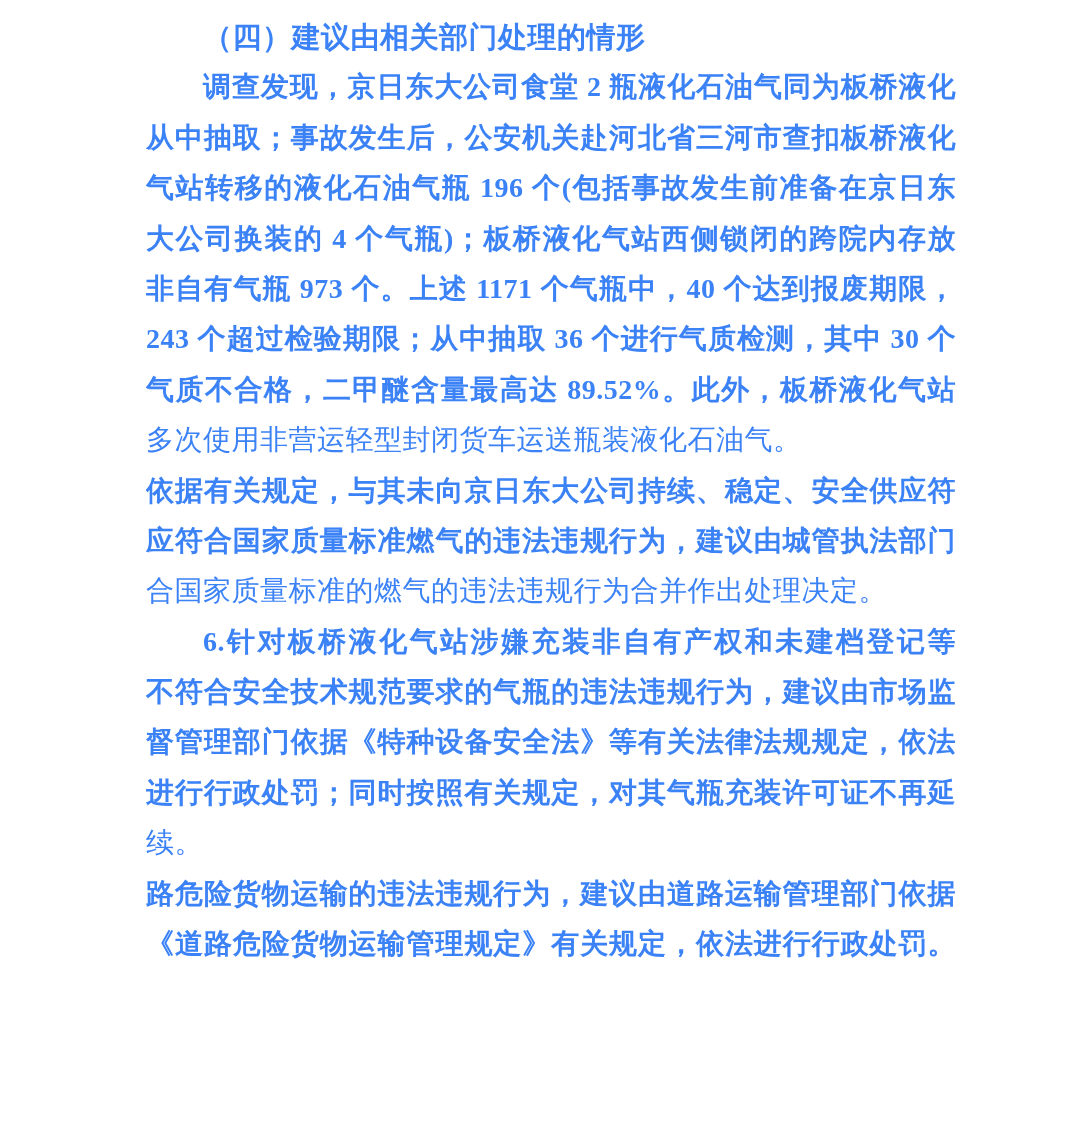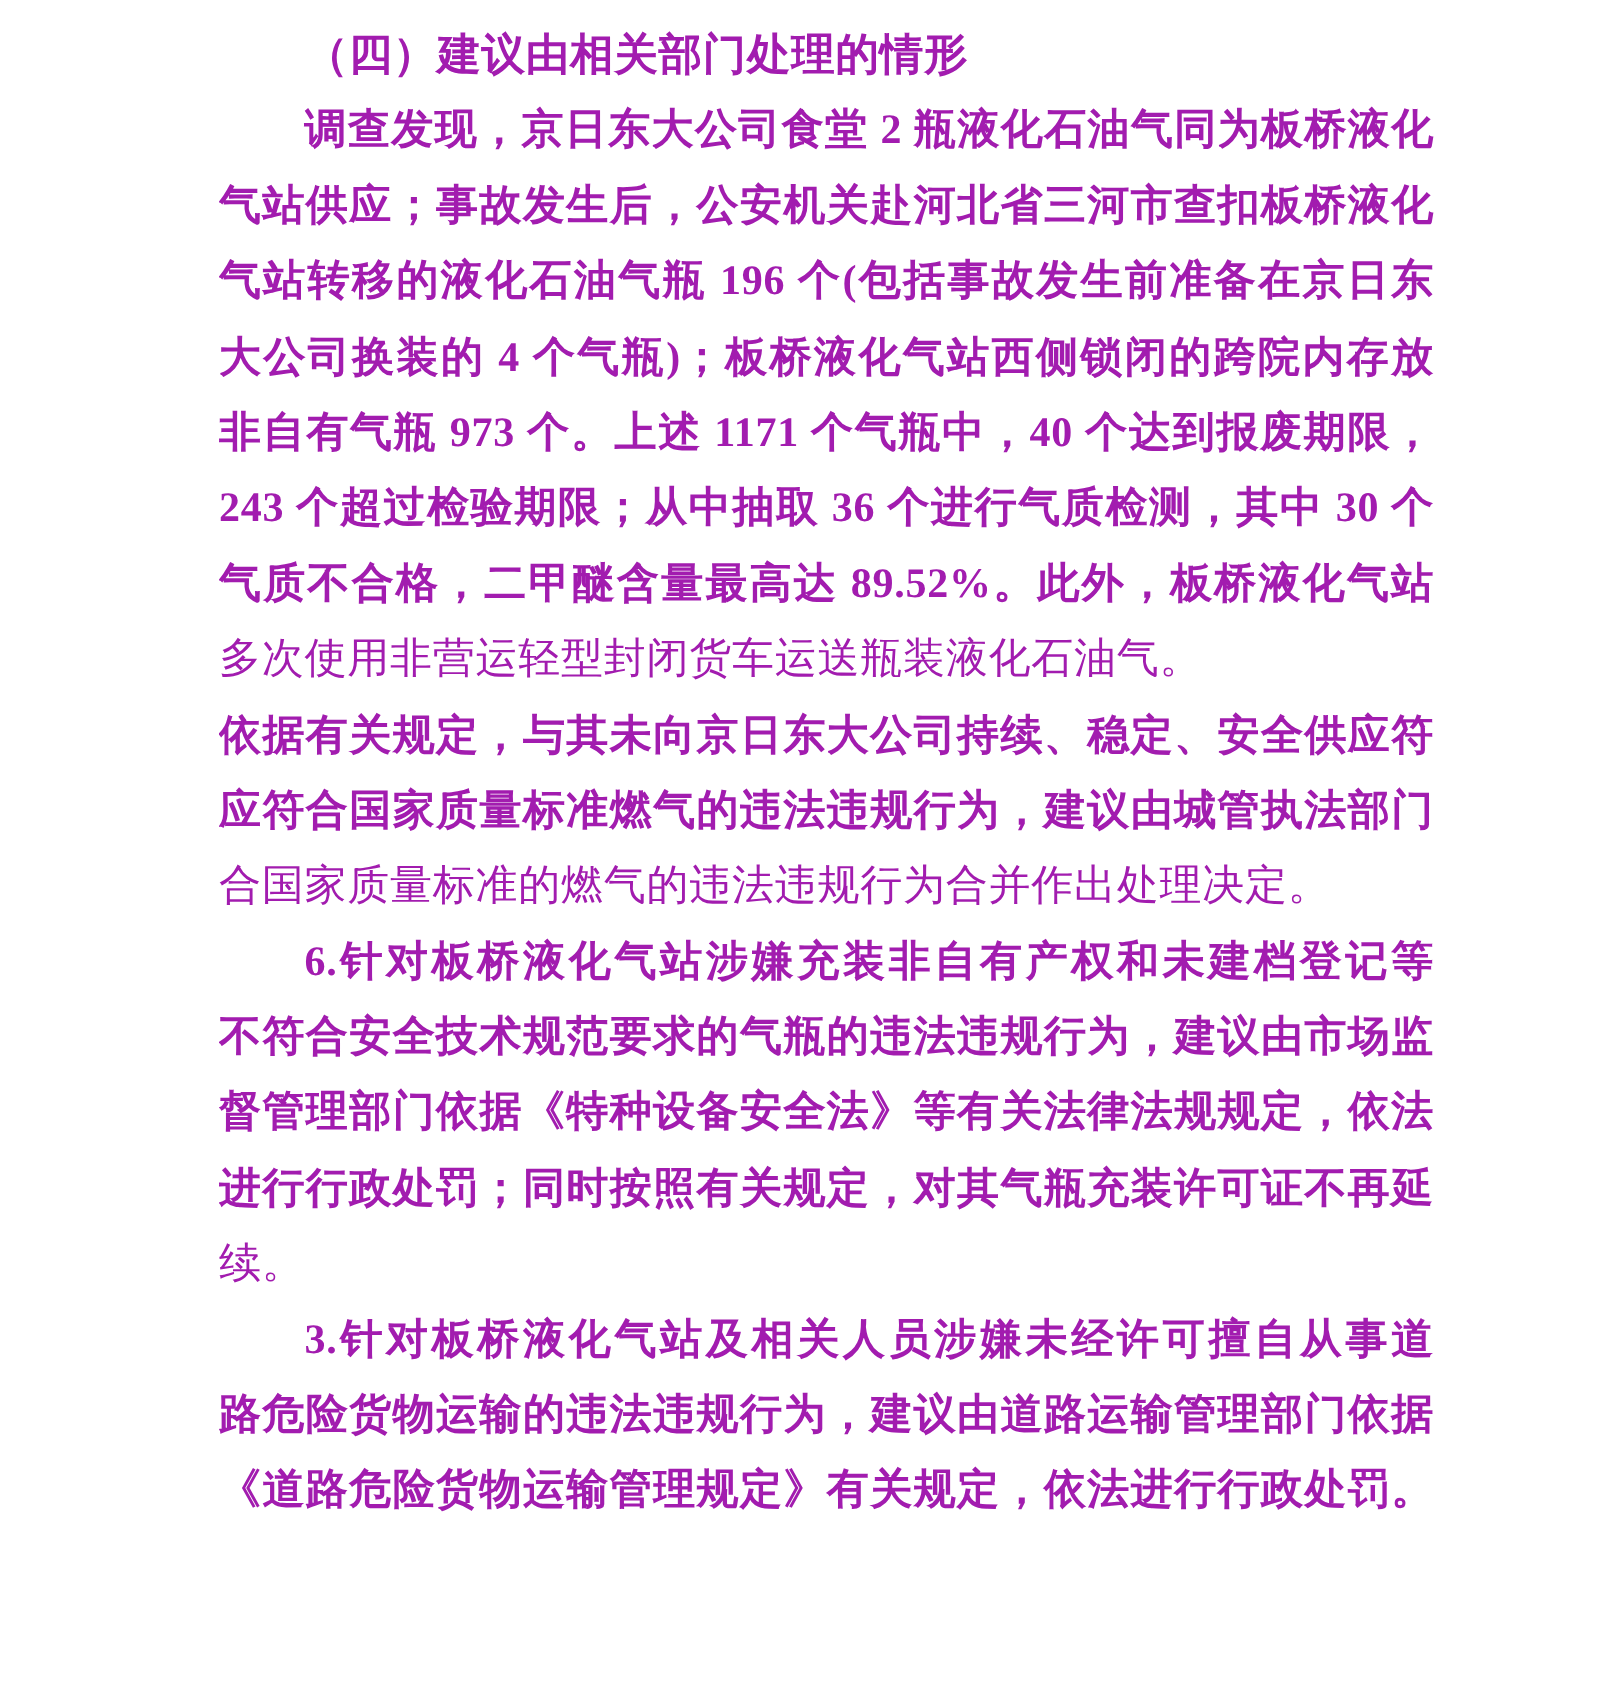--- a/index.html
+++ b/index.html
@@ -7,21 +7,21 @@
     padding: 0;
     background: #ffffff;
   }
   .page {
     position: relative;
     width: 1080px;
     height: 1132px;
     background: #ffffff;
     overflow: hidden;
     font-family: "Liberation Serif", "DejaVu Serif", serif;
-    color: #a21caf;
+    color: #3b82f6;
   }
   .textblock {
     position: absolute;
     left: 146px;
     top: 12px;
     width: 810px;
   }
   .line {
     height: 50.4px;
     line-height: 50.4px;
@@ -46,37 +46,36 @@
 </style>
 </head>
 <body>
 
 <div class="page">
   <div class="textblock">
 
     <div class="line heading indent">（四）建议由相关部门处理的情形</div>
 
     <div class="line indent justify">调查发现，京日东大公司食堂 2 瓶液化石油气同为板桥液化</div>
-    <div class="line justify">气站供应；事故发生后，公安机关赴河北省三河市查扣板桥液化</div>
+    <div class="line justify">从中抽取；事故发生后，公安机关赴河北省三河市查扣板桥液化</div>
     <div class="line justify">气站转移的液化石油气瓶 196 个(包括事故发生前准备在京日东</div>
     <div class="line justify">大公司换装的 4 个气瓶)；板桥液化气站西侧锁闭的跨院内存放</div>
     <div class="line justify">非自有气瓶 973 个。上述 1171 个气瓶中，40 个达到报废期限，</div>
     <div class="line justify">243 个超过检验期限；从中抽取 36 个进行气质检测，其中 30 个</div>
     <div class="line justify">气质不合格，二甲醚含量最高达 89.52%。此外，板桥液化气站</div>
     <div class="line">多次使用非营运轻型封闭货车运送瓶装液化石油气。</div>
 
     <div class="line justify">依据有关规定，与其未向京日东大公司持续、稳定、安全供应符</div>
     <div class="line justify">应符合国家质量标准燃气的违法违规行为，建议由城管执法部门</div>
     <div class="line">合国家质量标准的燃气的违法违规行为合并作出处理决定。</div>
 
     <div class="line indent justify">6.针对板桥液化气站涉嫌充装非自有产权和未建档登记等</div>
     <div class="line justify">不符合安全技术规范要求的气瓶的违法违规行为，建议由市场监</div>
     <div class="line justify">督管理部门依据《特种设备安全法》等有关法律法规规定，依法</div>
     <div class="line justify">进行行政处罚；同时按照有关规定，对其气瓶充装许可证不再延</div>
     <div class="line">续。</div>
 
-    <div class="line indent justify">3.针对板桥液化气站及相关人员涉嫌未经许可擅自从事道</div>
     <div class="line justify">路危险货物运输的违法违规行为，建议由道路运输管理部门依据</div>
     <div class="line justify">《道路危险货物运输管理规定》有关规定，依法进行行政处罚。</div>
 
 
   </div>
 </div>
 
 </body></html>

